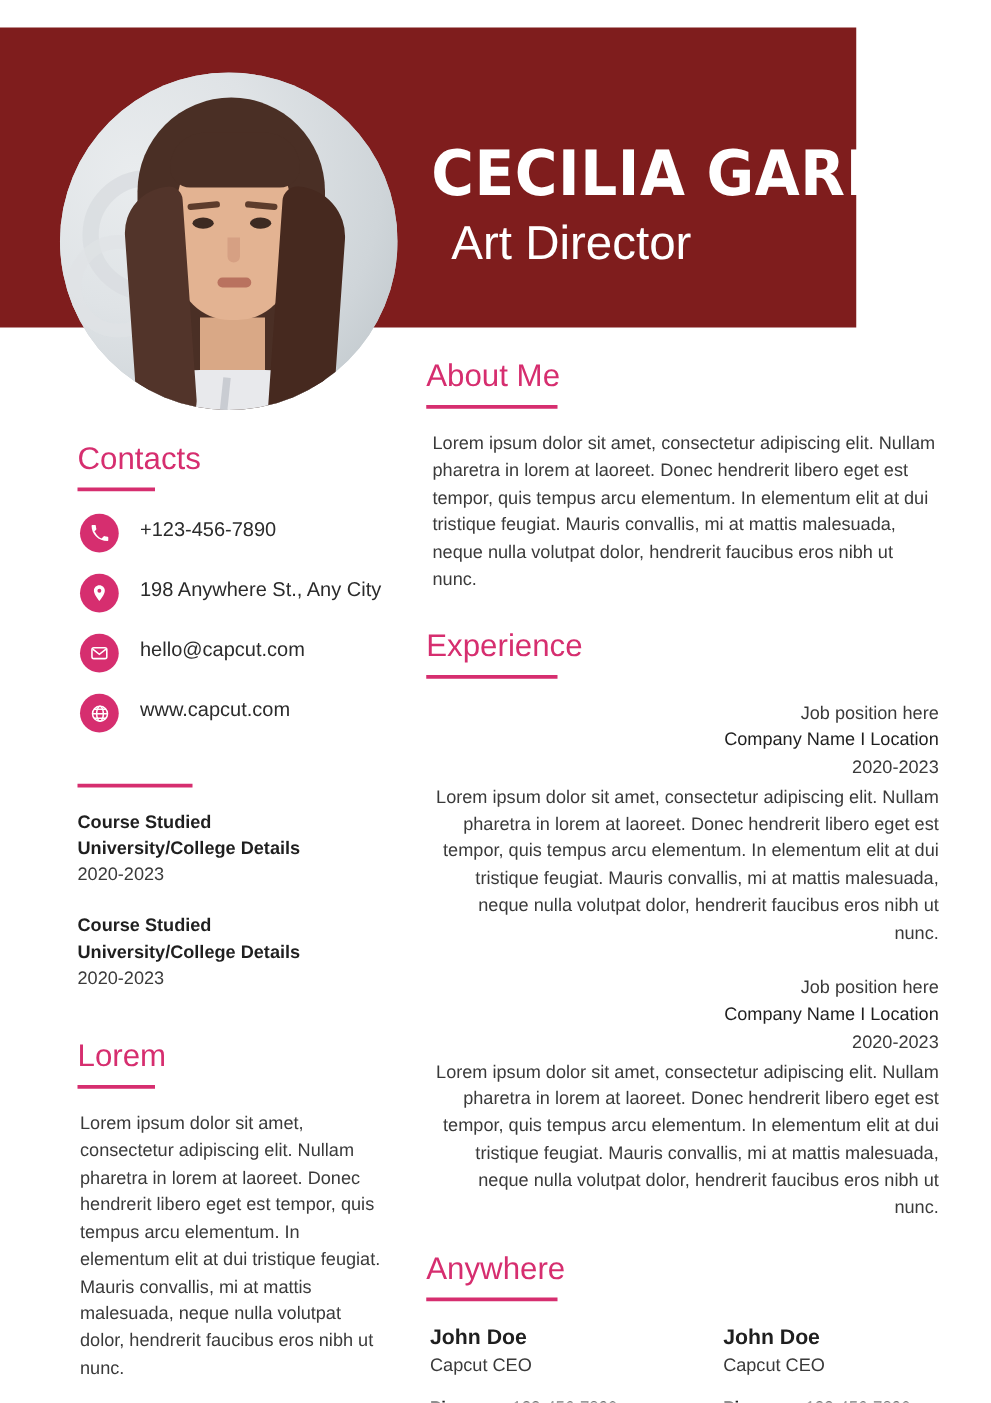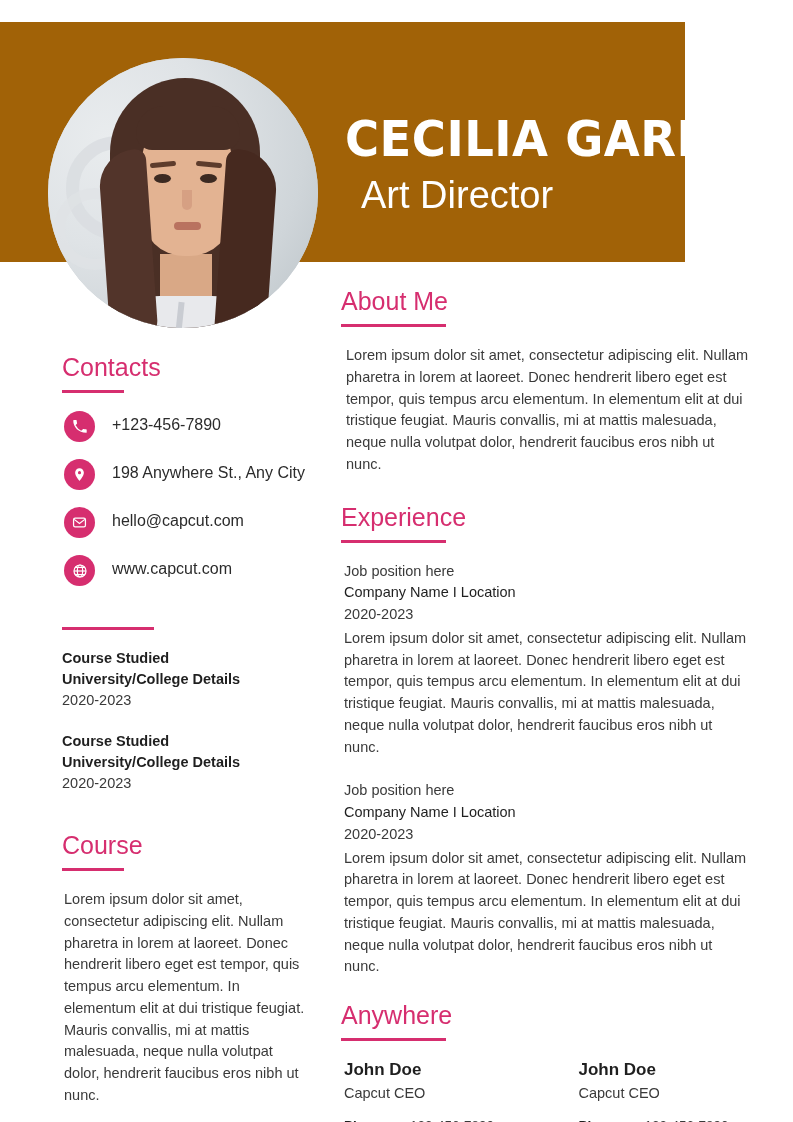--- a/index.html
+++ b/index.html
@@ -16,21 +16,21 @@
     position: relative;
   }
 
   
   .header {
     position: absolute;
     top: 22px;
     left: 0;
     width: 685px;
     height: 240px;
-    background: #a16207;
+    background: #7f1d1d;
   }
   .header-text {
     position: absolute;
     left: 345px;
     top: 92px;
     width: 420px;
   }
   .name {
     font-family: "DejaVu Sans", sans-serif;
     font-weight: bold;
@@ -285,21 +285,21 @@
     width: 410px;
   }
   .r-section { margin-bottom: 4px; }
   .body-text {
     font-size: 14.5px;
     color: #3a3a3a;
     line-height: 1.5;
   }
   .about-text { padding-left: 5px; }
 
-  .job { margin-bottom: 22px; padding-left: 3px; }
+  .job { margin-bottom: 22px; padding-left: 3px; text-align: right; }
   .job-position {
     font-size: 14.5px;
     color: #3a3a3a;
     line-height: 1.5;
   }
   .job-company {
     font-size: 14.5px;
     font-weight: normal;
     color: #1f1f1f;
     line-height: 1.5;
@@ -442,21 +442,21 @@
     <div class="edu-block">
       <div class="edu-line">Course Studied</div>
       <div class="edu-line">University/College Details</div>
       <div class="edu-years">2020-2023</div>
     </div>
   </div>
 
   <div class="space-16"></div>
 
   <div>
-    <div class="section-title">Course</div>
+    <div class="section-title">Lorem</div>
     <div class="title-rule short"></div>
     <div class="skills-text">Lorem ipsum dolor sit amet, consectetur adipiscing elit. Nullam pharetra in lorem at laoreet. Donec hendrerit libero eget est tempor, quis tempus arcu elementum. In elementum elit at dui tristique feugiat. Mauris convallis, mi at mattis malesuada, neque nulla volutpat dolor, hendrerit faucibus eros nibh ut nunc.</div>
   </div>
 
 </div>
 
 <div class="right-col">
 
   <div class="r-section">
     <div class="section-title">About Me</div>

